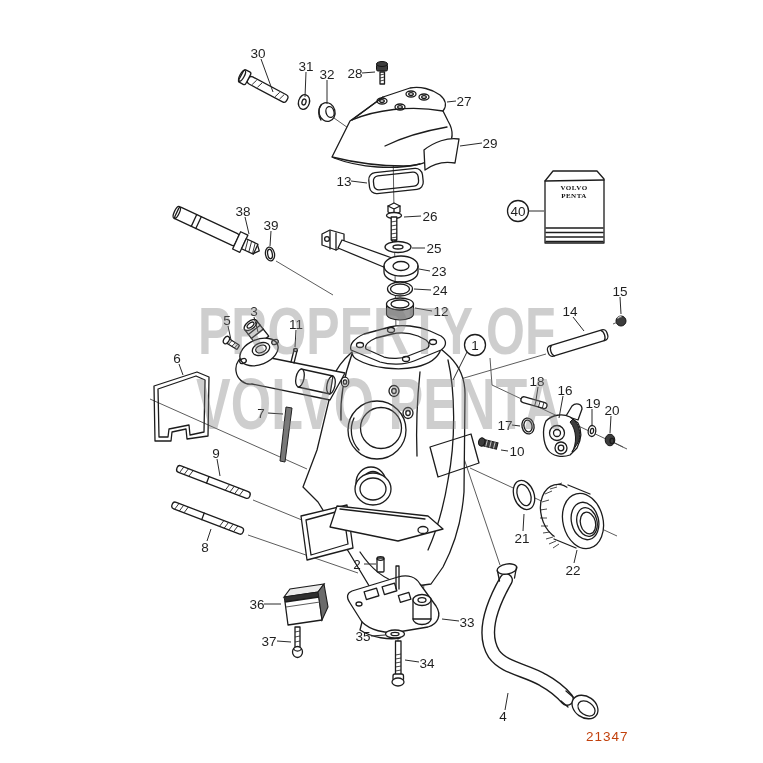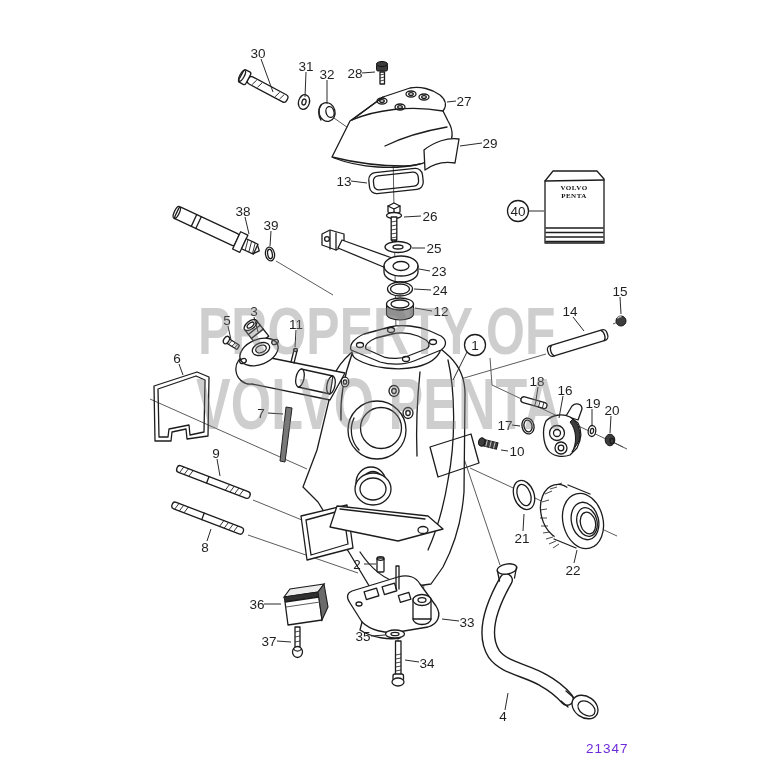--- a/index.html
+++ b/index.html
@@ -14,22 +14,22 @@
   .dk{fill:#3d3d3d;stroke:#141414;stroke-width:1;}
   .gy{fill:#9b9b9b;stroke:#1c1c1c;stroke-width:1.1;}
   #art text.callout-num{font-family:"Liberation Sans",sans-serif;font-size:13.5px;fill:#1f1f1f;}
   #art text.decal-txt{font-family:"Liberation Serif",serif;font-size:7px;font-weight:bold;
       letter-spacing:.5px;fill:#111;text-anchor:middle;}
   .watermark{position:absolute;text-align:center;font-weight:bold;
       color:rgba(125,125,125,0.38);transform-origin:left top;pointer-events:none;
       letter-spacing:0px;white-space:nowrap;}
   .wm1{left:198px;top:292px;width:352px;font-size:50px;transform:scale(1.0,1.35);}
   .wm2{left:196px;top:362px;width:360px;font-size:52px;transform:scale(1.0,1.4);}
-  .drawing-no{position:absolute;left:586px;top:729px;font-size:13.5px;color:#6d28d9;
-      letter-spacing:1px;margin-top:12px;}
+  .drawing-no{position:absolute;left:586px;top:729px;font-size:13.5px;color:#c2410c;
+      letter-spacing:1px;}
 </style>
 </head>
 <body>
 
 <div class="stage">
 
 <svg id="art" width="763" height="763" viewBox="0 0 763 763">
 
   <g>
     <line class="thin" x1="393" y1="150" x2="396" y2="332"></line>

